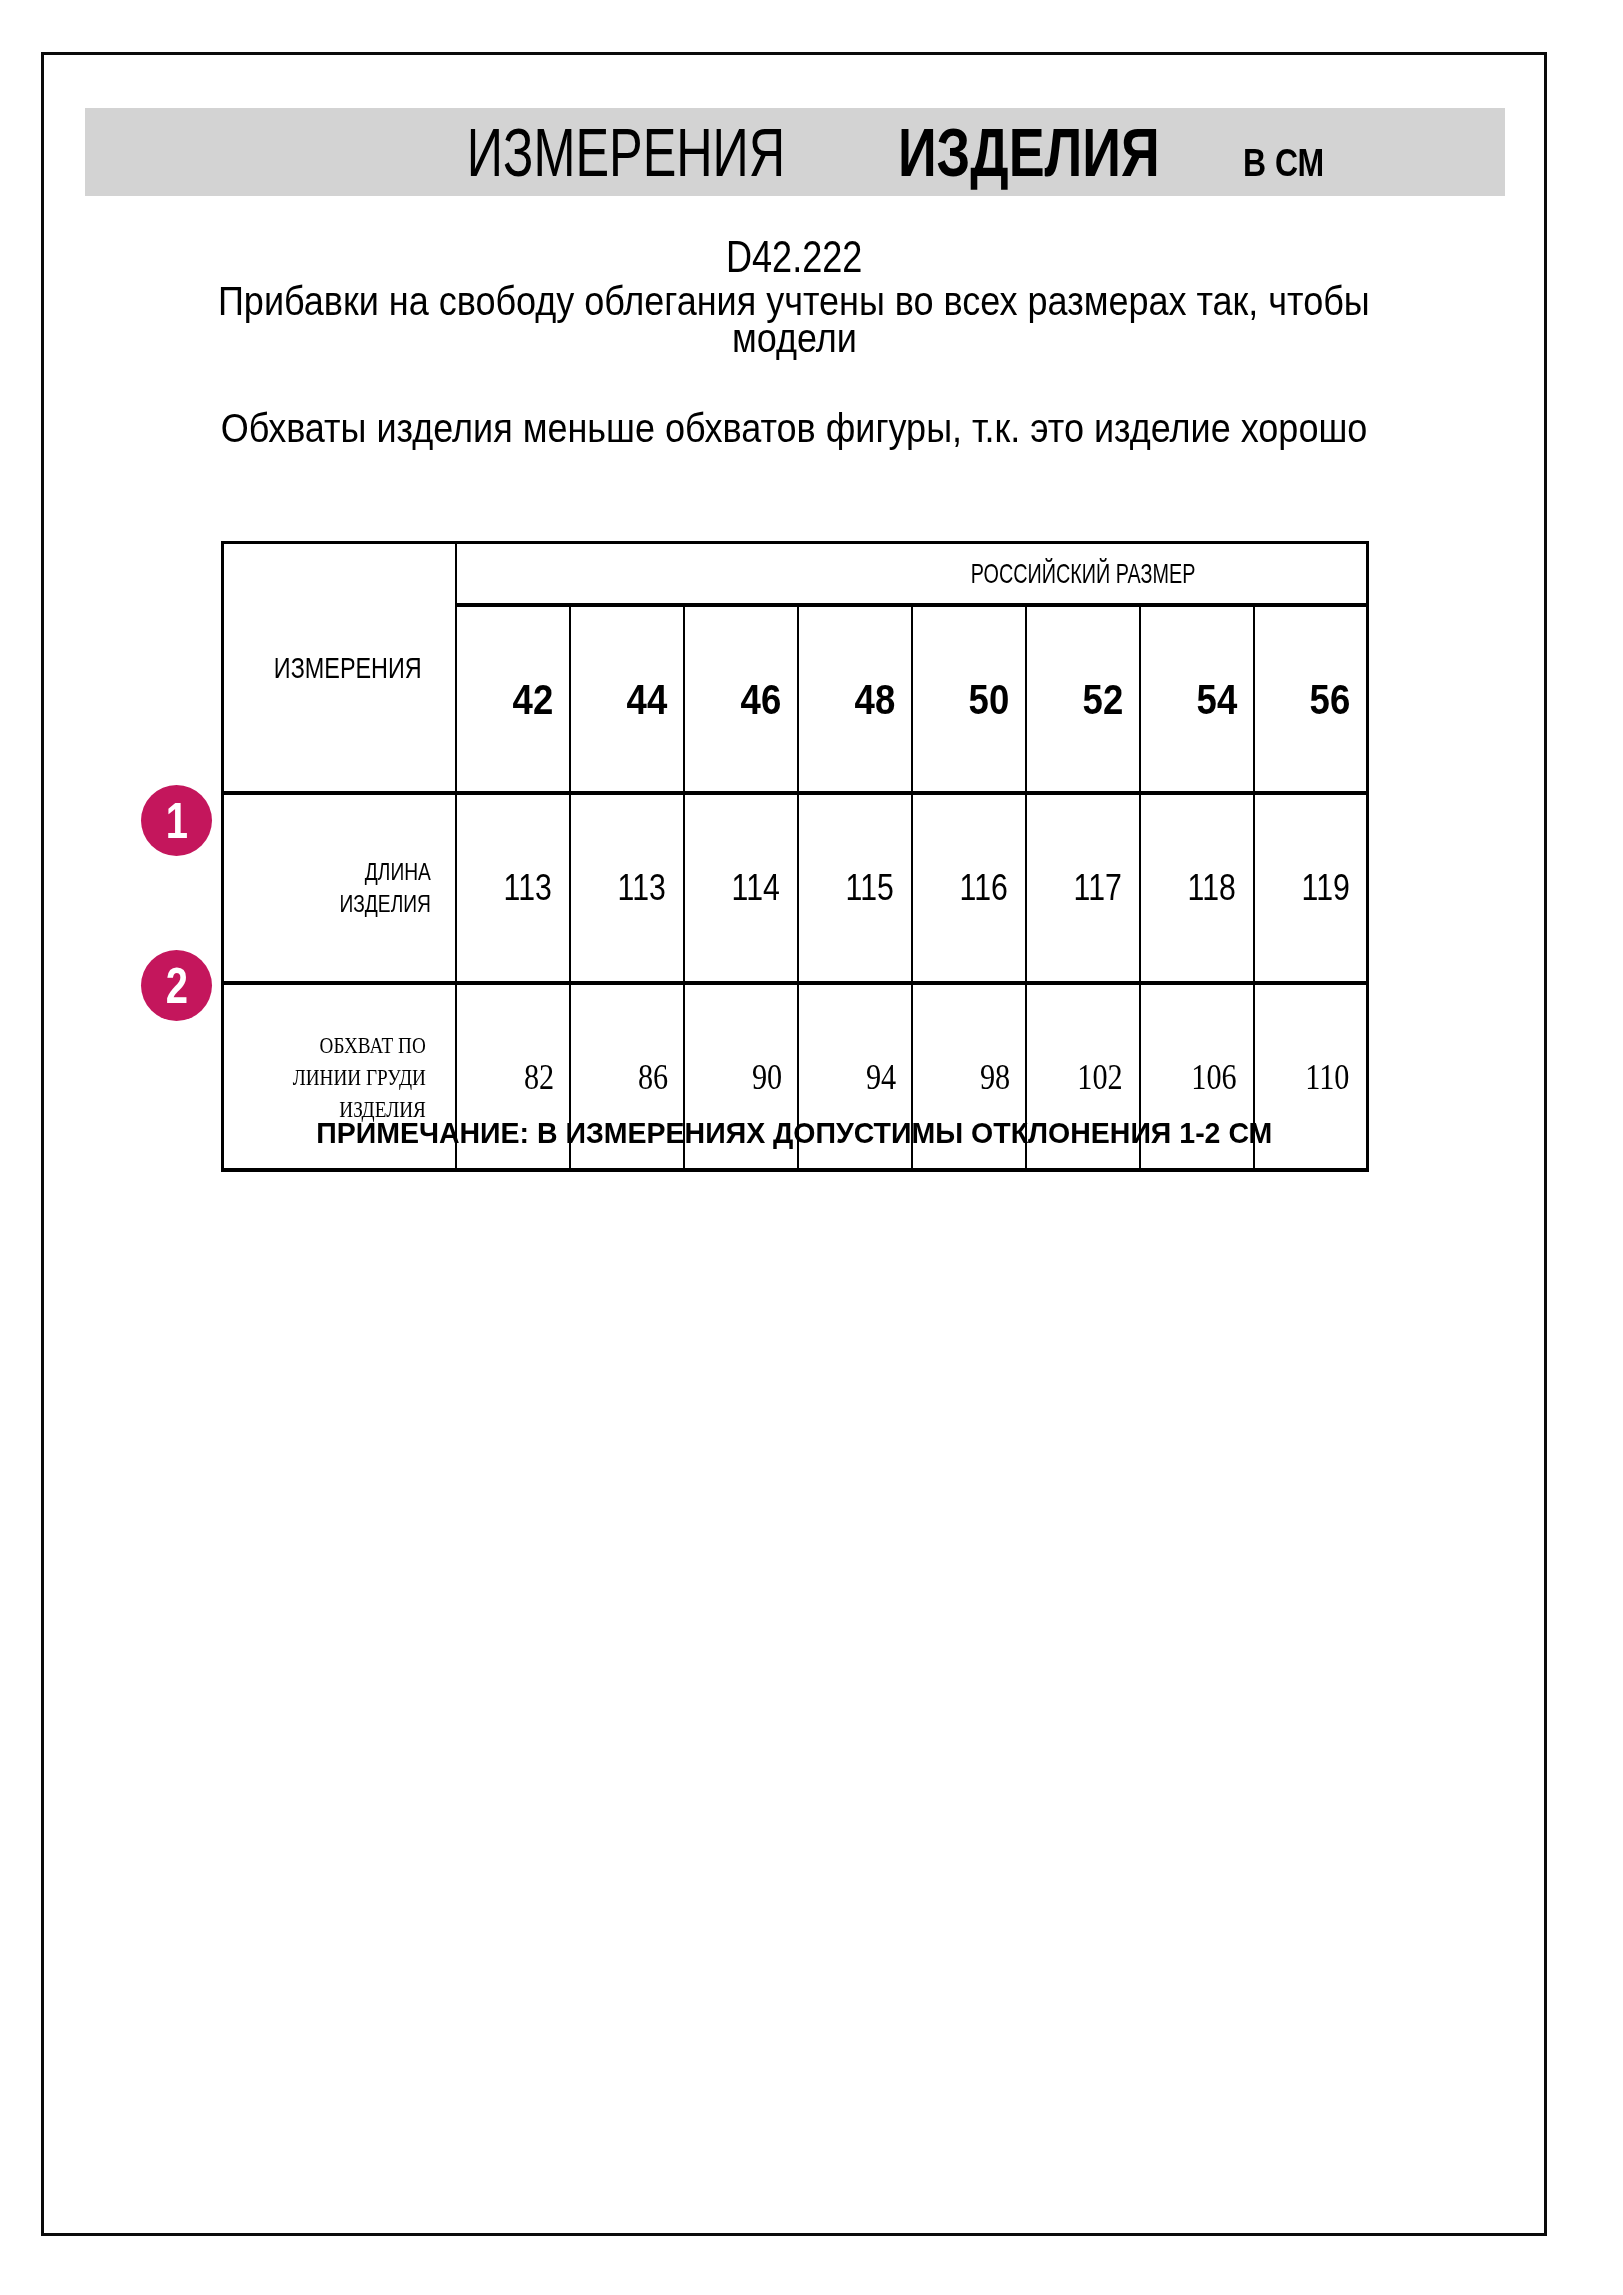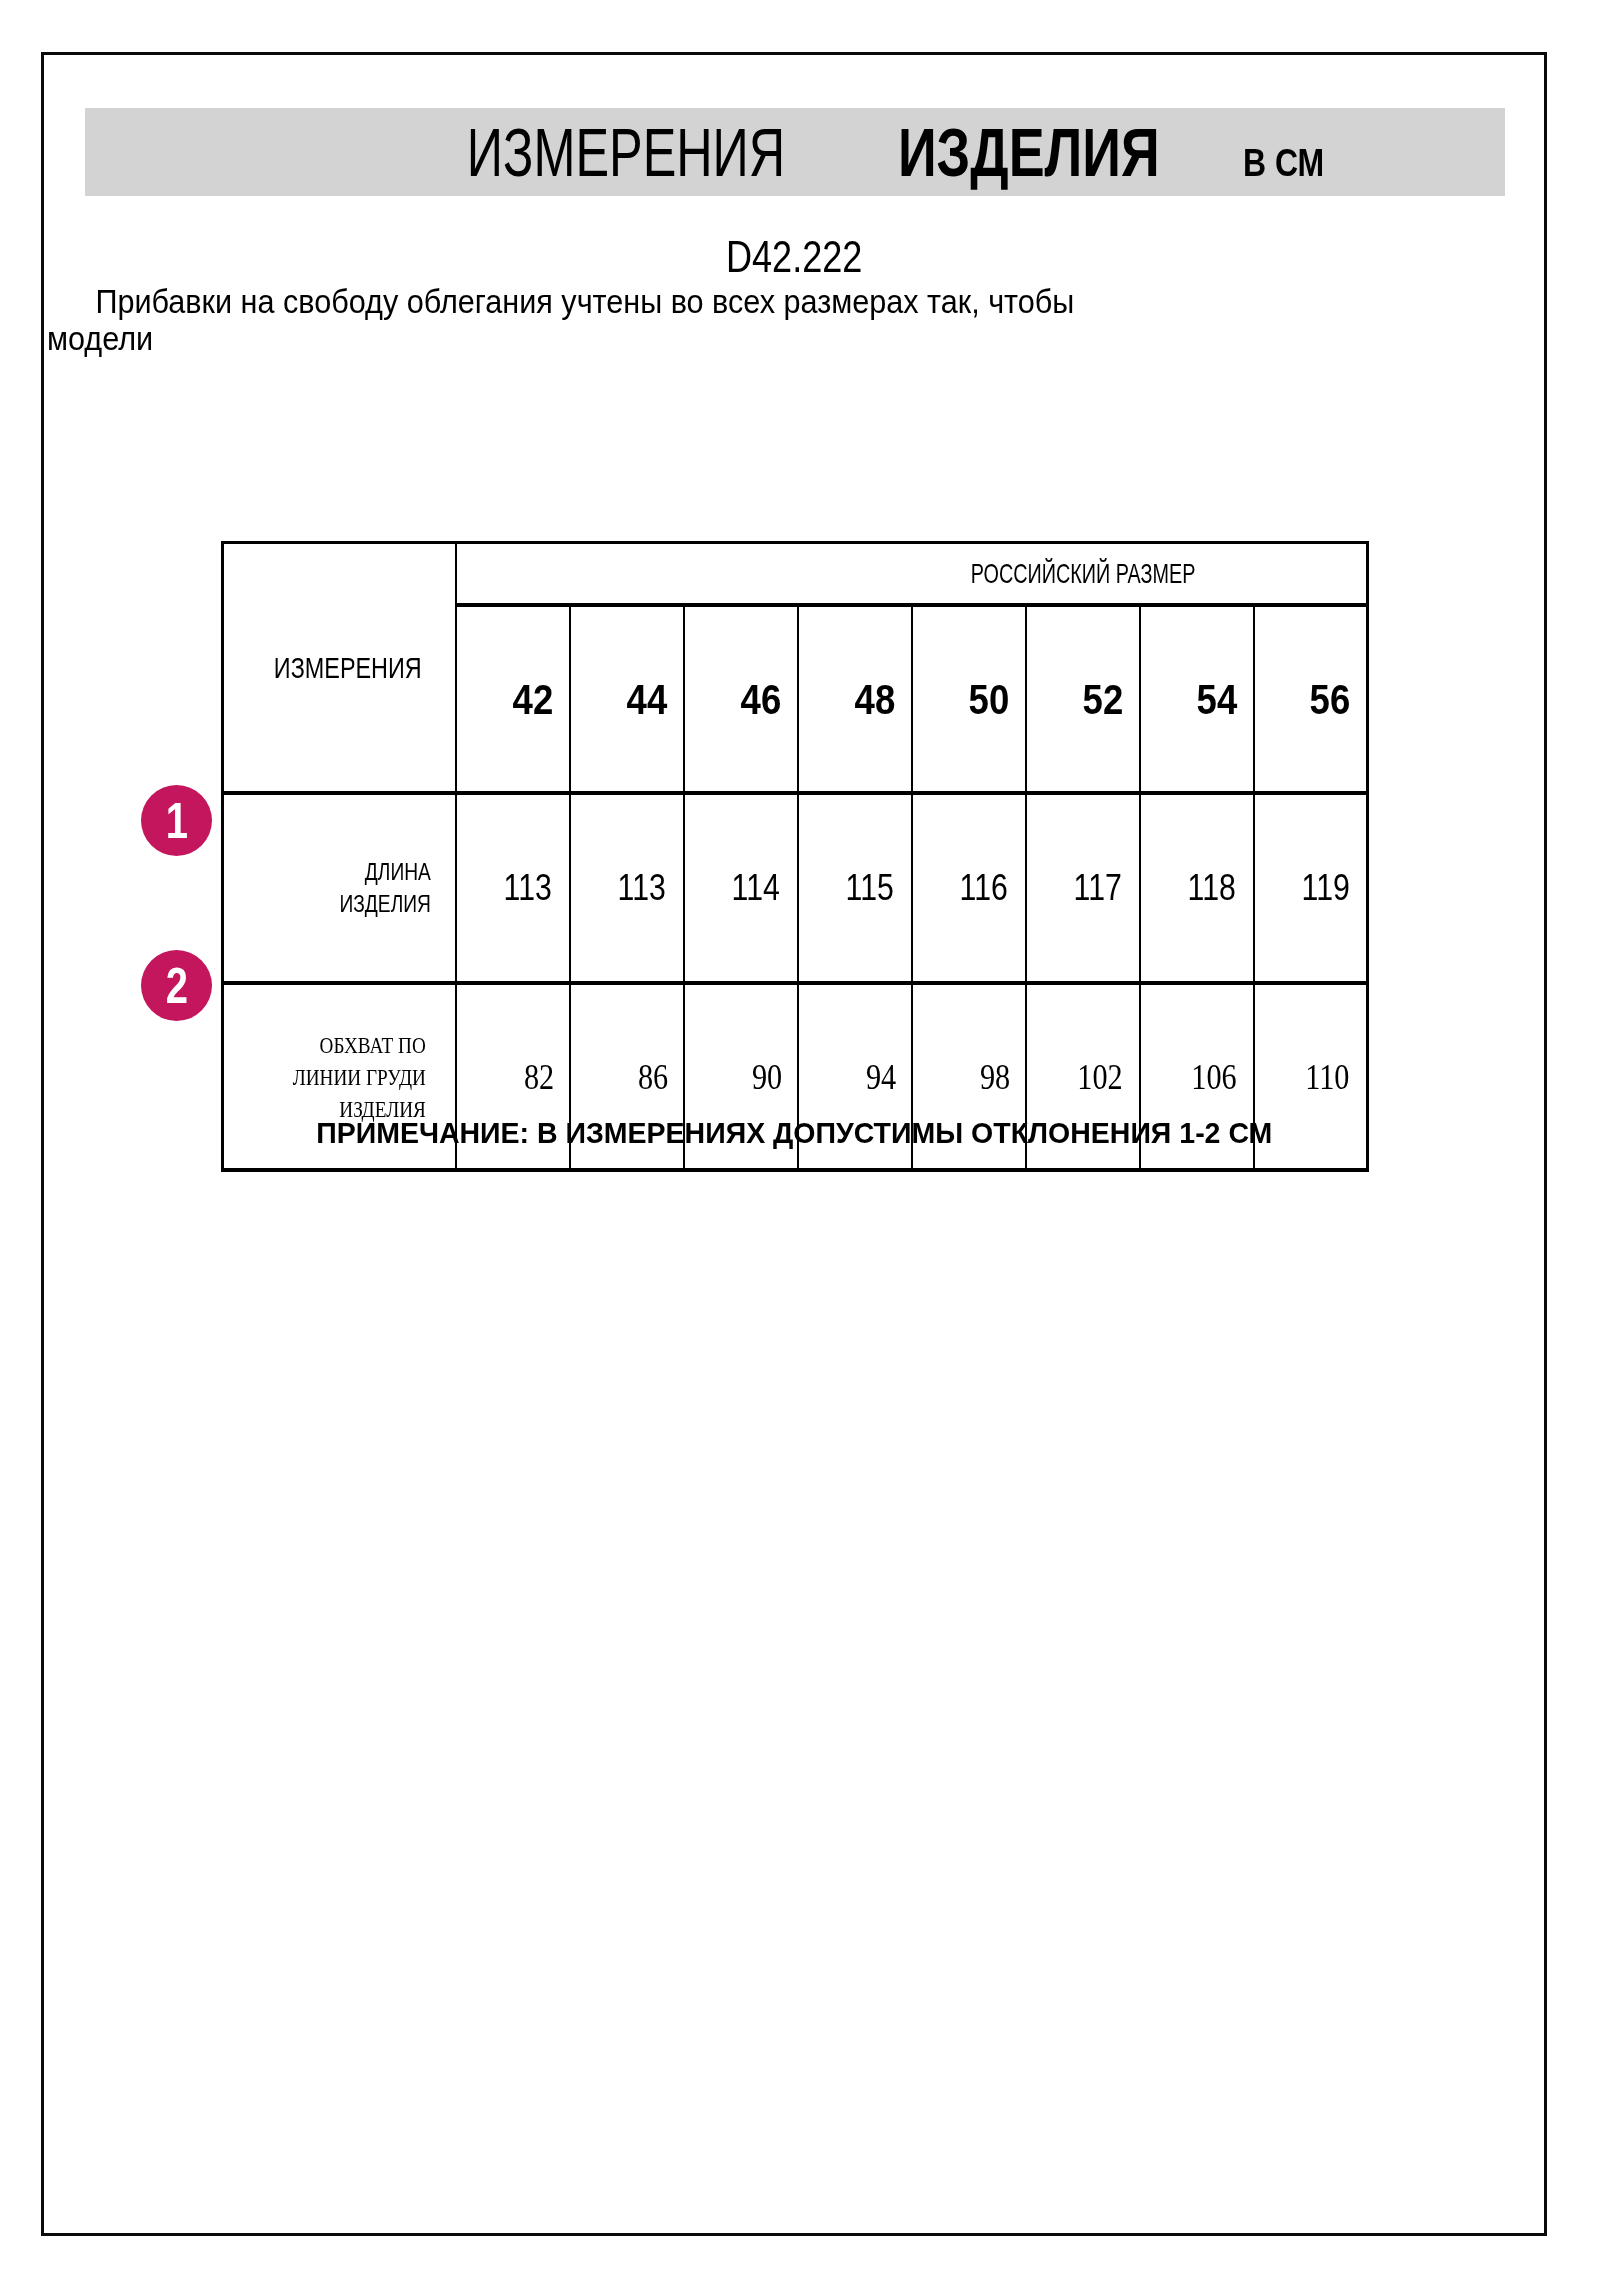--- a/index.html
+++ b/index.html
@@ -33,21 +33,21 @@
   .title-bold{font-size:69px;font-weight:700;display:inline-block;transform:scaleX(0.78);margin-left:17px;}
   .title-units{font-size:39px;font-weight:700;display:inline-block;transform:scaleX(0.82);margin-left:38px;}
   
   .article{
     position:absolute;left:41px;top:230px;width:1506px;
     text-align:center;font-size:44px;line-height:54px;
   }
   .article span{display:inline-block;transform:scaleX(0.82);}
   .para{
     position:absolute;left:41px;width:1506px;
-    text-align:left;font-size:34px;line-height:37px;
+    text-align:center;font-size:40px;line-height:37px;
   }
   .para-1{top:283px;}
   .para-2{top:410px;}
   .para div span{display:inline-block;transform:scaleX(0.9);white-space:nowrap;}
   
   .size-table{
     position:absolute;left:221px;top:541px;
     border-collapse:collapse;table-layout:fixed;
     width:1146px;
   }
@@ -102,20 +102,21 @@
   <div class="article">
     <span>D42.222</span>
   </div>
 
   <div class="para para-1">
     <div><span>Прибавки на свободу облегания учтены во всех размерах так, чтобы</span></div>
     <div><span>модели</span></div>
   </div>
 
   <div class="para para-2">
+    <div><span>Обхваты изделия меньше обхватов фигуры, т.к. это изделие хорошо</span></div>
   </div>
 
   <table class="size-table">
     <colgroup>
       <col style="width:233px">
       <col style="width:114px">
         <col style="width:114px">
         <col style="width:114px">
         <col style="width:114px">
       <col style="width:114px">

